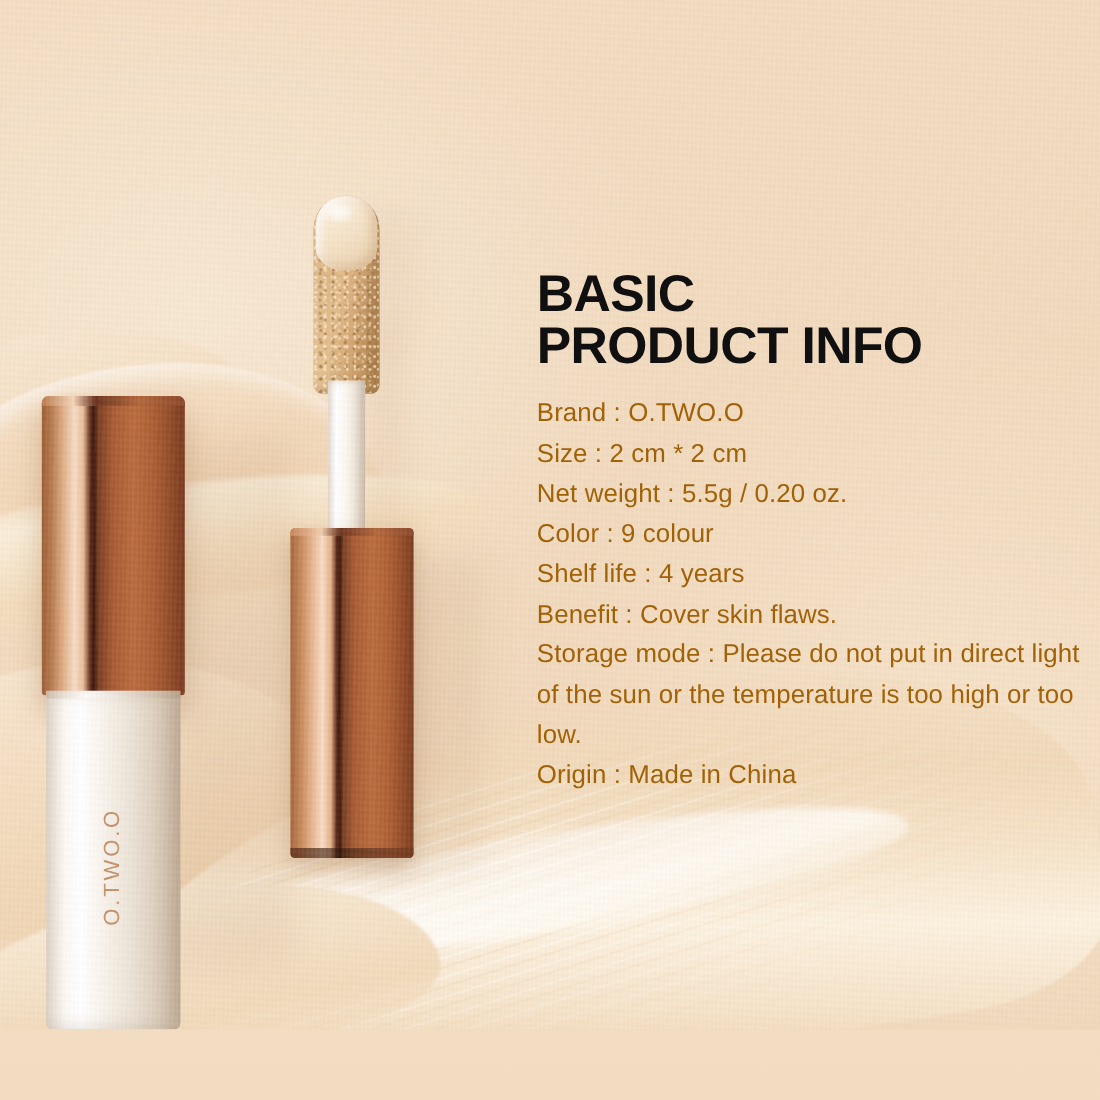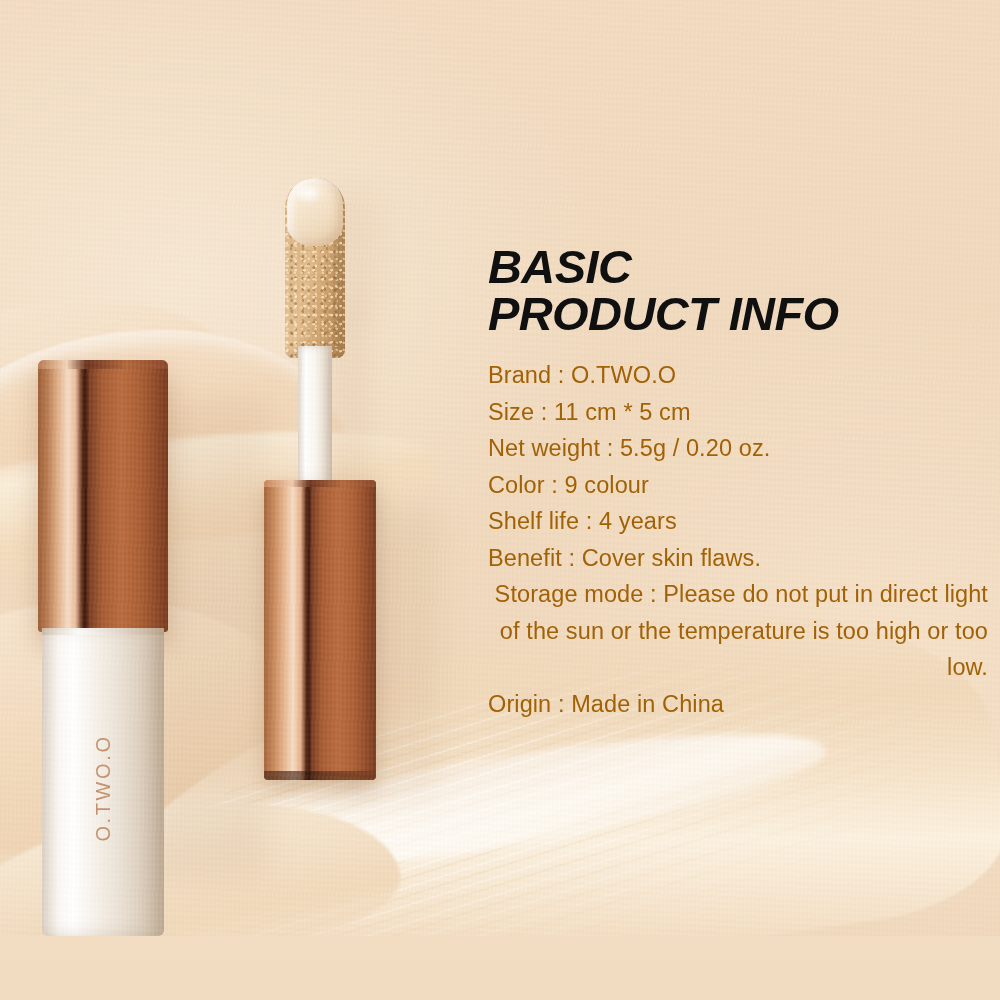--- a/index.html
+++ b/index.html
@@ -204,26 +204,25 @@
     font-family:"Liberation Sans", sans-serif;
     opacity:.92;
   }
 
   
   .panel{position:absolute;left:488px;top:243px;width:500px;}
   .title{
     font-weight:bold;color:#101010;
     font-size:47px;line-height:47px;letter-spacing:-.6px;
     margin:0 0 20px 0;
-    font-style:italic;
   }
   .title span{display:block;}
   .specs{color:#a16207;font-size:23.5px;line-height:36.5px;letter-spacing:.1px;}
   .specs .row{white-space:nowrap;}
-  .specs .row.wrap{white-space:normal;width:500px;text-align:right;}
+  .specs .row.wrap{white-space:normal;width:500px;}
 </style>
 </head>
 <body>
 
 <div id="stage">
 
   <div class="photo">
 
     <div class="swatch sw-top2"></div>
     <div class="swatch sw-top"></div>
@@ -265,21 +264,21 @@
 
   <div class="bottomband"></div>
 
   <div class="panel">
     <h1 class="title">
       <span>BASIC</span>
       <span>PRODUCT INFO</span>
     </h1>
     <div class="specs">
       <div class="row">Brand :  O.TWO.O</div>
-      <div class="row">Size :  11 cm * 5 cm</div>
+      <div class="row">Size :  2 cm * 2 cm</div>
       <div class="row">Net weight :  5.5g / 0.20 oz.</div>
       <div class="row">Color :  9 colour</div>
       <div class="row">Shelf life :  4 years</div>
       <div class="row">Benefit :  Cover skin flaws.</div>
       <div class="row wrap">Storage mode  :  Please do not put in direct light of the sun or the temperature is too high or too low.</div>
       <div class="row">Origin :  Made in China</div>
     </div>
   </div>
 
 </div>

